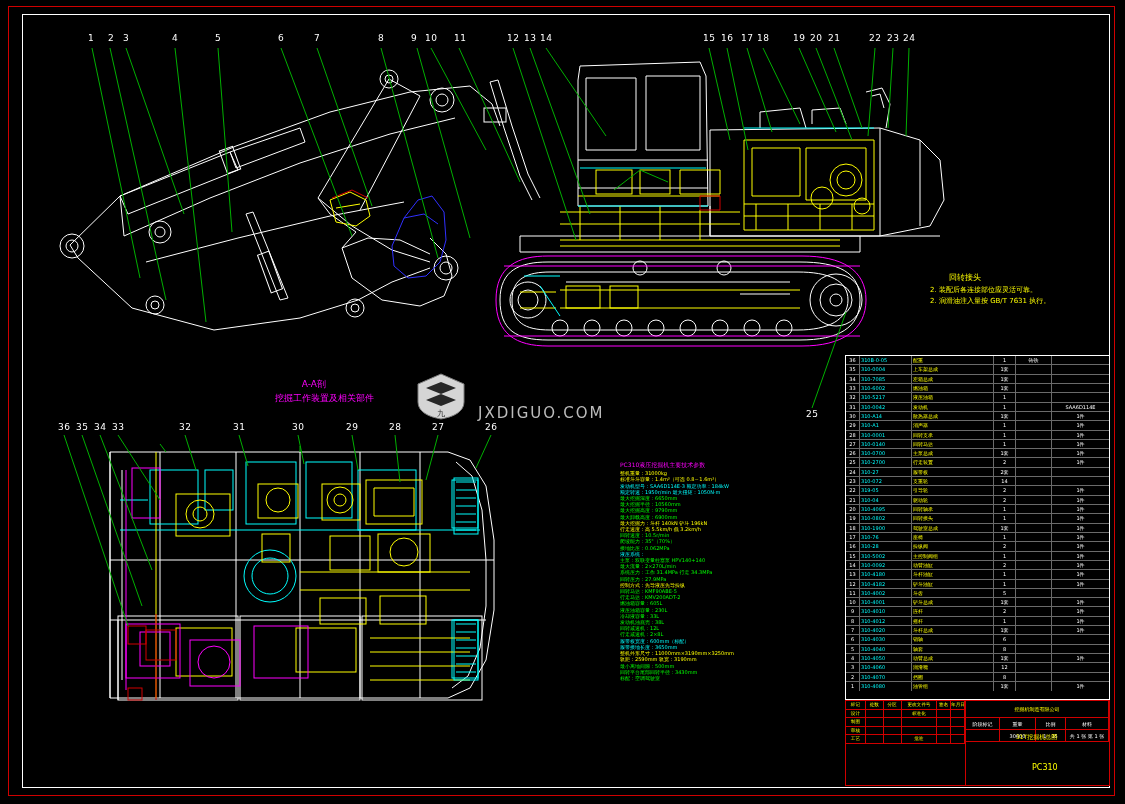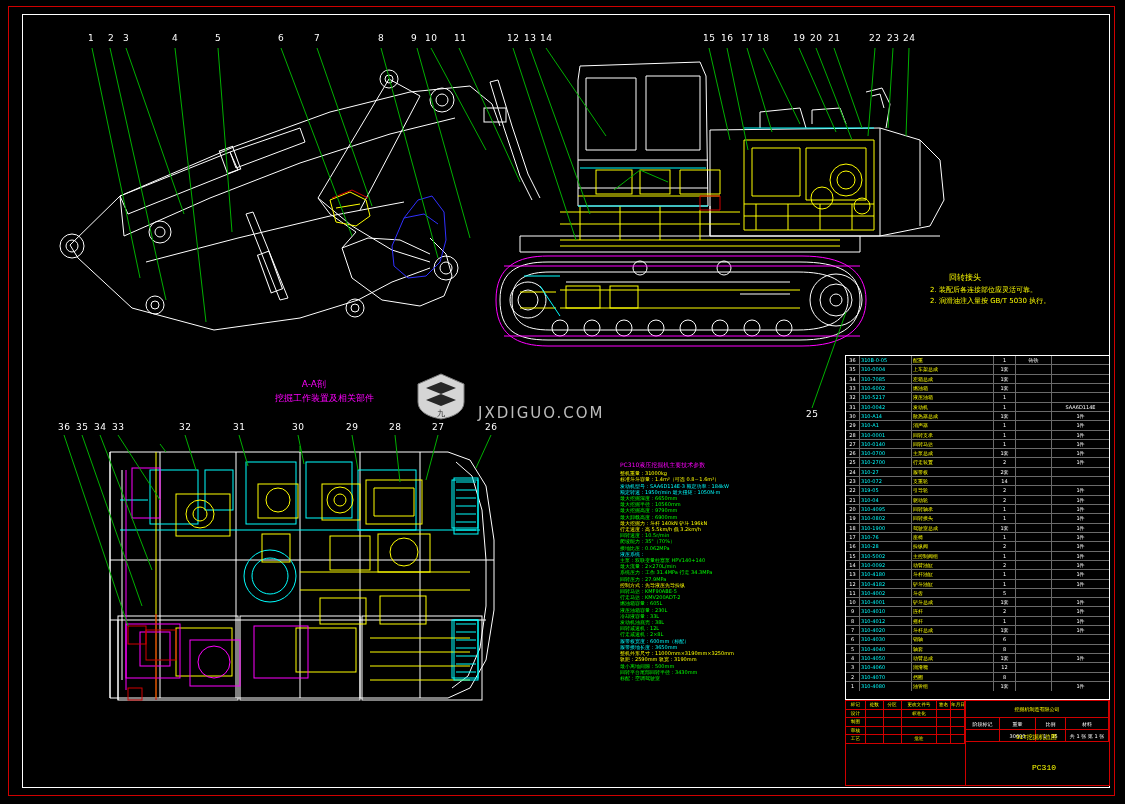--- a/index.html
+++ b/index.html
@@ -52,21 +52,21 @@
   .c-rem{width:57px;color:#ffffff;text-align:center;}
 
   
   .title-block{position:absolute;left:845px;top:700px;width:265px;height:86px;border:1px solid #d00000;box-sizing:border-box;}
   .tb-left{position:absolute;left:0;top:0;width:120px;height:100%;border-right:1px solid #d00000;box-sizing:border-box;}
   .tb-lrow{height:8.5px;border-bottom:1px solid #d00000;display:flex;font-size:4.6px;line-height:8px;color:#ffff00;box-sizing:border-box;}
   .tb-lcell{border-right:1px solid #d00000;box-sizing:border-box;text-align:center;overflow:hidden;white-space:nowrap;}
   .tb-right{position:absolute;left:120px;top:0;width:144px;height:100%;}
   .tb-rrow{display:flex;border-bottom:1px solid #d00000;box-sizing:border-box;}
   .tb-rcell{border-right:1px solid #d00000;box-sizing:border-box;font-size:5px;line-height:9px;color:#ffffff;text-align:center;overflow:hidden;white-space:nowrap;}
-  .tb-bigname{position:absolute;color:#ffff00;font-size:6px;font-family:Liberation Mono, monospace;}
+  .tb-bigname{position:absolute;color:#ffff00;font-size:6px;}
 </style>
 </head>
 <body>
 
 <div id="root">
 
   <div class="frame-outer"></div>
   <div class="frame-inner"></div>
 
   <svg width="1125" height="804">
@@ -394,21 +394,21 @@
     <span class="lnum" style="left:432px;top:422px">27</span>
     <span class="lnum" style="left:485px;top:422px">26</span>
   </div>
 
   <div class="cap" style="left:286px;top:378px;width:40px">A-A剖</div>
   <div class="cap" style="left:244px;top:392px;width:130px">挖掘工作装置及相关部件</div>
 
   <div class="notes">
     <div class="nt-title">回转接头</div>
     <div>2. 装配后各连接部位应灵活可靠。</div>
-    <div>2. 润滑油注入量按 GB/T 5030 执行。</div>
+    <div>2. 润滑油注入量按 GB/T 7631 执行。</div>
   </div>
 
   <div class="specs">
     <div class="sp-h">PC310液压挖掘机主要技术参数</div>
     <div class="sp-y">整机重量：31000kg</div>
     <div class="sp-y">标准斗斗容量：1.4m³（可选 0.8～1.6m³）</div>
     <div class="sp-c">发动机型号：SAA6D114E-3  额定功率：184kW</div>
     <div class="sp-c">额定转速：1950r/min   最大扭矩：1050N·m</div>
     <div>最大挖掘深度：6650mm</div>
     <div>最大挖掘半径：10560mm</div>

